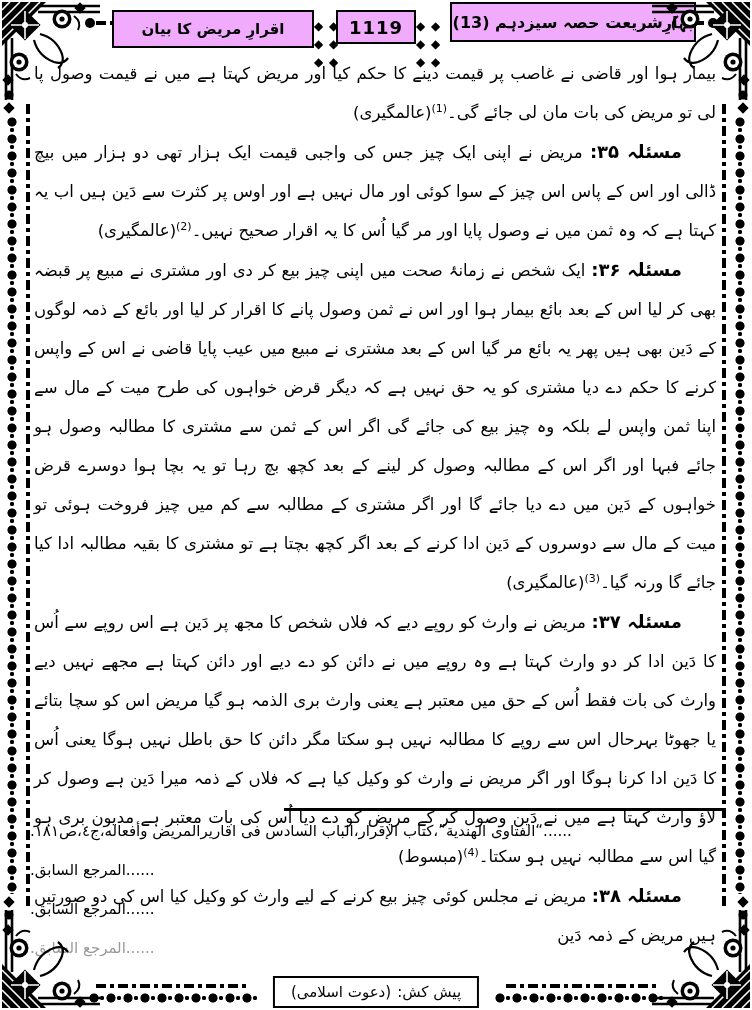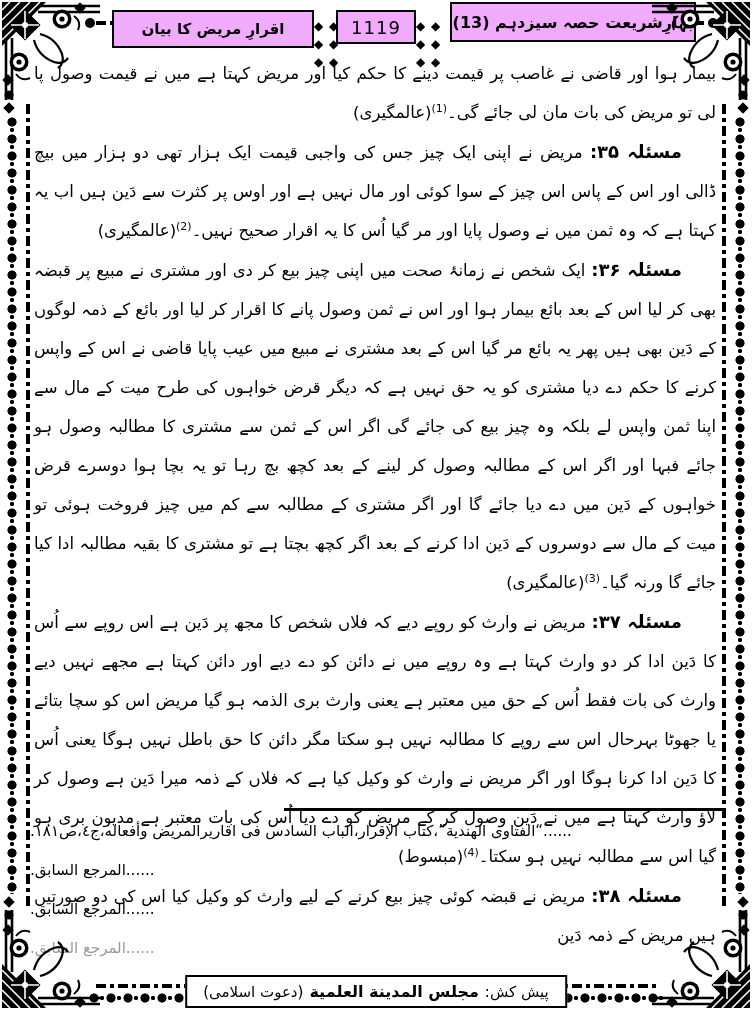--- a/index.html
+++ b/index.html
@@ -28,21 +28,21 @@
   .hbeads{position:absolute;height:16px;
     background:
       radial-gradient(circle at 6px 8px,#000 4.2px,transparent 4.9px) 0 0/17px 16px repeat-x,
       radial-gradient(circle at 14px 8px,#000 1.9px,transparent 2.4px) 0 0/17px 16px repeat-x;}
   .bigdot{position:absolute;width:10px;height:10px;border-radius:50%;background:#000;}
 
   
   .hbox{position:absolute;background:#f0abfc;border:2.5px solid #000;z-index:2;
         display:flex;align-items:center;justify-content:center;}
   .title-box{top:2px;right:56px;width:242px;height:36px;font-weight:bold;font-size:16px;}
-  .pageno-box{top:10px;left:336px;width:76px;height:30px;font-weight:normal;
+  .pageno-box{top:10px;left:336px;width:76px;height:30px;font-weight:bold;
               font-size:18px;font-family:"DejaVu Sans","Liberation Sans",sans-serif;letter-spacing:1px;}
   .chapter-box{top:10px;left:112px;width:198px;height:34px;font-weight:bold;font-size:15px;}
   .diamonds{position:absolute;top:17px;z-index:1;font-size:12px;line-height:18px;color:#000;letter-spacing:1px;}
   .diamonds::before{content:"◆ ◆ ◆ ◆ ◆ ◆";}
 
   
   .body-text{position:absolute;top:54px;right:36px;left:34px;direction:rtl;
              text-align:justify;font-size:16.5px;line-height:39px;}
   .para{margin:0;text-indent:34px;}
   .para.first{text-indent:0;}
@@ -187,34 +187,33 @@
 
   <div class="body-text" dir="rtl">
     <p class="para first"><span>بیمار ہوا اور قاضی نے غاصب پر قیمت دینے کا حکم کیا اور مریض کہتا ہے میں نے قیمت وصول پا لی تو مریض کی بات مان لی جائے گی۔</span><sup class="fnref" dir="ltr">(1)</sup><span class="src">(عالمگیری)</span></p>
 
     <p class="para"><b class="mlabel">مسئلہ ۳۵:</b> <span>مریض نے اپنی ایک چیز جس کی واجبی قیمت ایک ہزار تھی دو ہزار میں بیچ ڈالی اور اس کے پاس اس چیز کے سوا کوئی اور مال نہیں ہے اور اوس پر کثرت سے دَین ہیں اب یہ کہتا ہے کہ وہ ثمن میں نے وصول پایا اور مر گیا اُس کا یہ اقرار صحیح نہیں۔</span><sup class="fnref" dir="ltr">(2)</sup><span class="src">(عالمگیری)</span></p>
 
     <p class="para"><b class="mlabel">مسئلہ ۳۶:</b> <span>ایک شخص نے زمانۂ صحت میں اپنی چیز بیع کر دی اور مشتری نے مبیع پر قبضہ بھی کر لیا اس کے بعد بائع بیمار ہوا اور اس نے ثمن وصول پانے کا اقرار کر لیا اور بائع کے ذمہ لوگوں کے دَین بھی ہیں پھر یہ بائع مر گیا اس کے بعد مشتری نے مبیع میں عیب پایا قاضی نے اس کے واپس کرنے کا حکم دے دیا مشتری کو یہ حق نہیں ہے کہ دیگر قرض خواہوں کی طرح میت کے مال سے اپنا ثمن واپس لے بلکہ وہ چیز بیع کی جائے گی اگر اس کے ثمن سے مشتری کا مطالبہ وصول ہو جائے فبہا اور اگر اس کے مطالبہ وصول کر لینے کے بعد کچھ بچ رہا تو یہ بچا ہوا دوسرے قرض خواہوں کے دَین میں دے دیا جائے گا اور اگر مشتری کے مطالبہ سے کم میں چیز فروخت ہوئی تو میت کے مال سے دوسروں کے دَین ادا کرنے کے بعد اگر کچھ بچتا ہے تو مشتری کا بقیہ مطالبہ ادا کیا جائے گا ورنہ گیا۔</span><sup class="fnref" dir="ltr">(3)</sup><span class="src">(عالمگیری)</span></p>
 
     <p class="para"><b class="mlabel">مسئلہ ۳۷:</b> <span>مریض نے وارث کو روپے دیے کہ فلاں شخص کا مجھ پر دَین ہے اس روپے سے اُس کا دَین ادا کر دو وارث کہتا ہے وہ روپے میں نے دائن کو دے دیے اور دائن کہتا ہے مجھے نہیں دیے وارث کی بات فقط اُس کے حق میں معتبر ہے یعنی وارث بری الذمہ ہو گیا مریض اس کو سچا بتائے یا جھوٹا بہرحال اس سے روپے کا مطالبہ نہیں ہو سکتا مگر دائن کا حق باطل نہیں ہوگا یعنی اُس کا دَین ادا کرنا ہوگا اور اگر مریض نے وارث کو وکیل کیا ہے کہ فلاں کے ذمہ میرا دَین ہے وصول کر لاؤ وارث کہتا ہے میں نے دَین وصول کر کے مریض کو دے دیا اُس کی بات معتبر ہے مدیون بری ہو گیا اس سے مطالبہ نہیں ہو سکتا۔</span><sup class="fnref" dir="ltr">(4)</sup><span class="src">(مبسوط)</span></p>
 
-    <p class="para"><b class="mlabel">مسئلہ ۳۸:</b> <span>مریض نے قبضہ کوئی چیز بیع کرنے کے لیے وارث کو وکیل کیا اس کی دو صورتیں ہیں مریض کے ذمہ دَین</span></p>
+    <p class="para"><b class="mlabel">مسئلہ ۳۸:</b> <span>مریض نے مجلس کوئی چیز بیع کرنے کے لیے وارث کو وکیل کیا اس کی دو صورتیں ہیں مریض کے ذمہ دَین</span></p>
   </div>
 
   <div class="fn-sep"></div>
   <div class="footnotes" dir="rtl">
     <p class="fn">......“الفتاوى الهندية”،كتاب الإقرار،الباب السادس فى اقاريرالمريض وأفعاله،ج٤،ص١٨١.</p>
     <p class="fn short">......المرجع السابق.</p>
     <p class="fn short">......المرجع السابق.</p>
     <p class="fn short muted">......المرجع السابق.</p>
   </div>
 
   <div class="hdashdot" style="bottom:22px;left:96px;width:150px;"></div>
   <div class="hdashdot" style="bottom:22px;right:96px;width:150px;"></div>
   <div class="hbeads" style="bottom:4px;left:88px;width:170px;"></div>
   <div class="hbeads" style="bottom:4px;right:88px;width:170px;"></div>
   <div class="footer-box">
     <span>پیش کش:</span>
-    <span class="footer-org">مجلس المدینة العلمیة</span>
     <span>(دعوت اسلامی)</span>
   </div>
 
 </div>
 
 </body></html>

